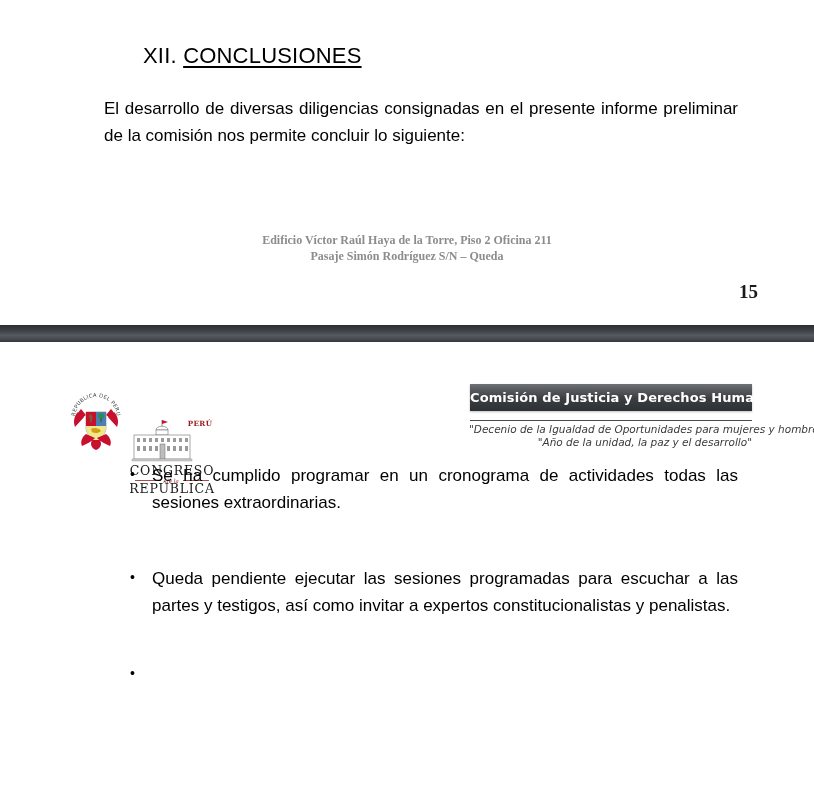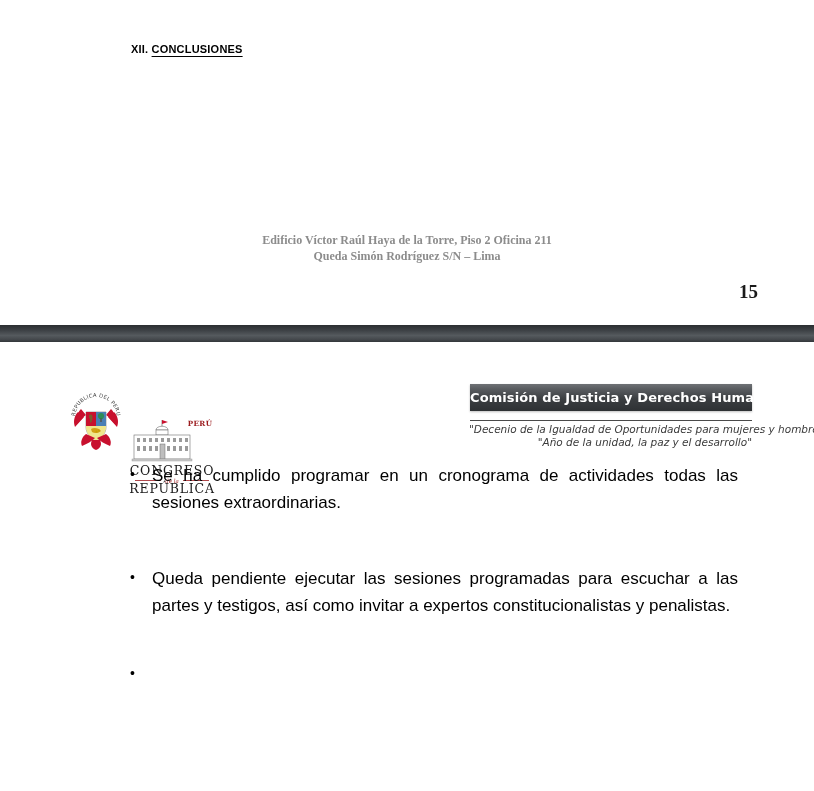--- a/index.html
+++ b/index.html
@@ -20,24 +20,24 @@
   .page1 {
     position: relative;
     width: 814px;
     height: 325px;
     background: #ffffff;
     box-sizing: border-box;
   }
 
   .heading {
     position: absolute;
-    left: 131px;
+    left: 143px;
     top: 43px;
-    font-size: 11px;
-    font-weight: bold;
+    font-size: 22px;
+    font-weight: normal;
     letter-spacing: 0.2px;
     white-space: nowrap;
   }
   .heading .num { text-decoration: none; }
   .heading .word { text-decoration: underline; text-underline-offset: 2.5px; }
 
   .intro-para {
     position: absolute;
     left: 104px;
     top: 78px;
@@ -218,25 +218,26 @@
 </head>
 <body>
 
 <div class="page1">
 
   <div class="heading">
     <span class="num">XII.</span>
     <span class="word">CONCLUSIONES</span>
   </div>
 
+  <p class="intro-para">El desarrollo de diversas diligencias consignadas en el presente informe preliminar de la comisión nos permite concluir lo siguiente:</p>
 
 
   <div class="footer-block">
     <span class="footer-line">Edificio Víctor Raúl Haya de la Torre, Piso 2 Oficina 211</span>
-    <span class="footer-line">Queda Simón Rodríguez S/N – Lima</span>
+    <span class="footer-line">Pasaje Simón Rodríguez S/N – Queda</span>
   </div>
 
   <div class="page-number">15</div>
 </div>
 
 <div class="page-separator"></div>
 
 <div class="page2">
 
   <div class="letterhead">

